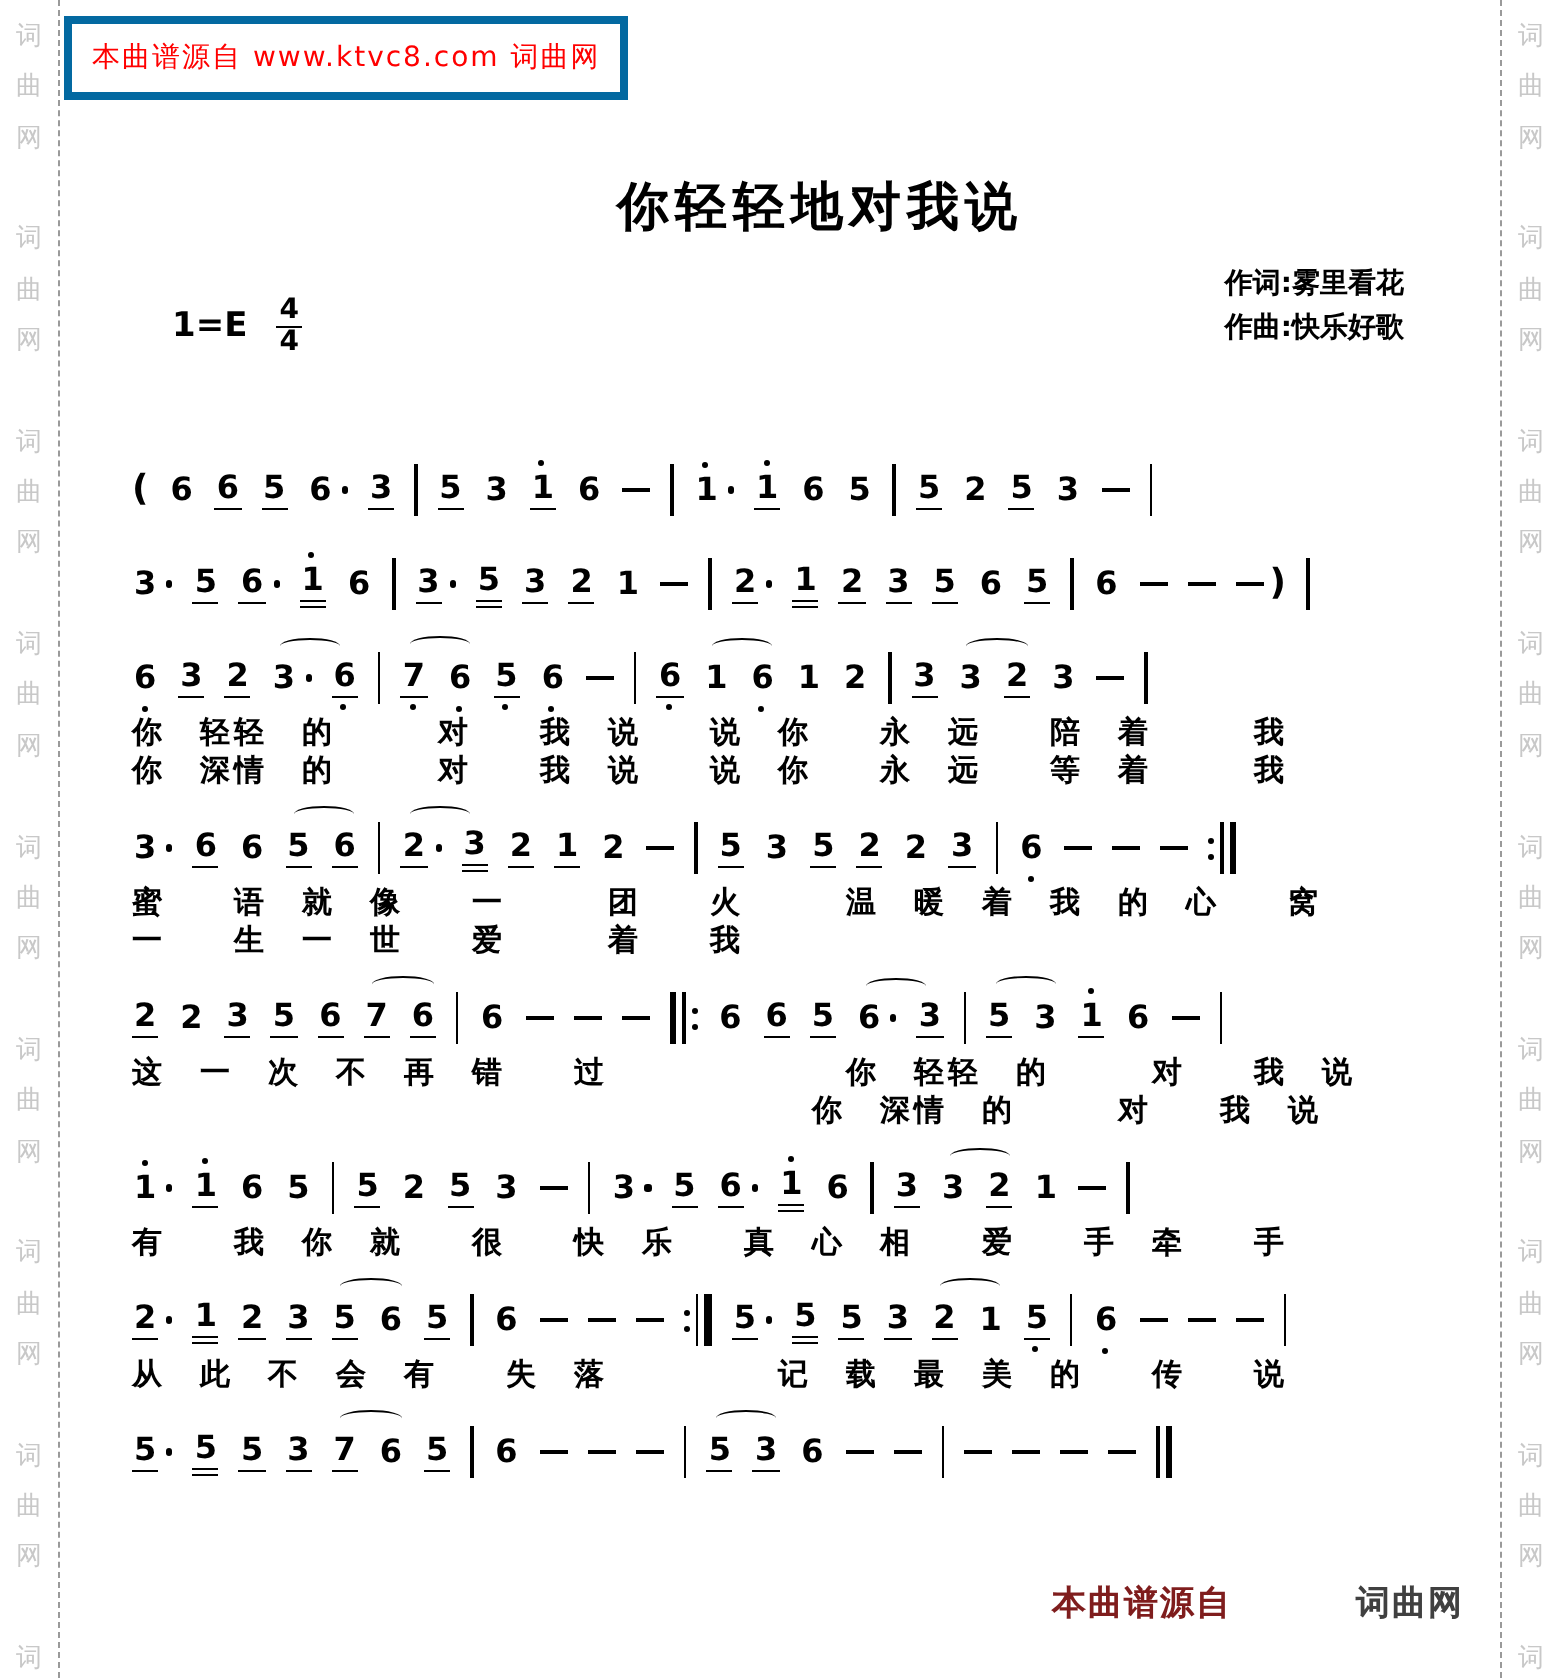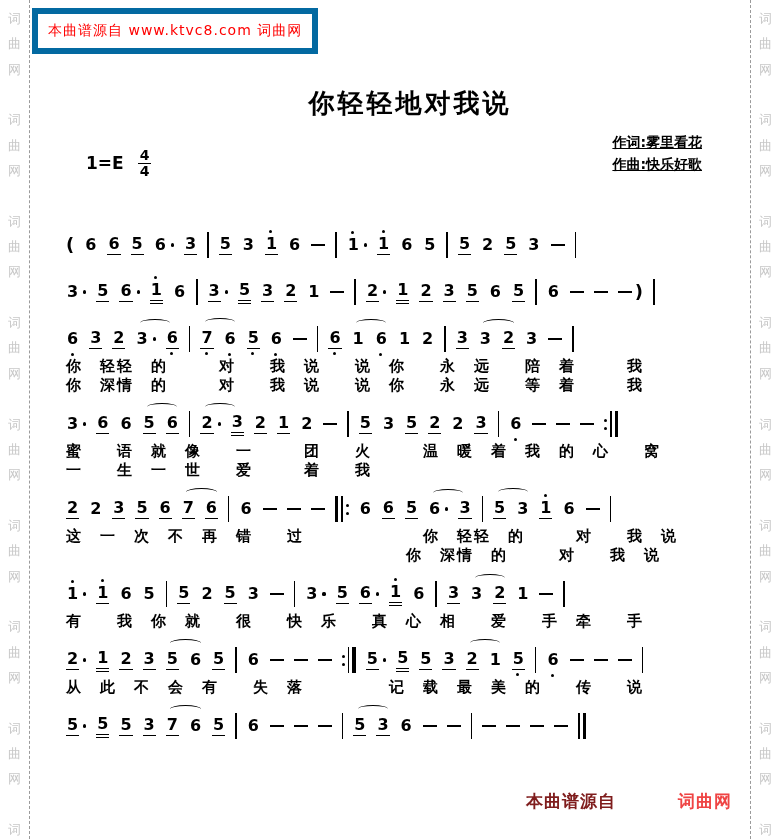--- a/index.html
+++ b/index.html
@@ -14,32 +14,32 @@
     position:absolute; top:0; bottom:0; width:30px;
     color:#c8c8c8; font-size:13px; line-height:1.95; text-align:center;
     white-space:pre-line; overflow:hidden; padding-top:6px;
   }
   .wm-left  { left:0;  border-right:1px dashed #9a9a9a; }
   .wm-right { right:0; border-left:1px dashed #9a9a9a; }
 
   
   .src-box {
     position:absolute; left:32px; top:8px;
-    border:6px solid #0369a1; color:#ff0000;
+    border:4px solid #0369a1; color:#ff0000;
     font-size:14px; padding:8px 10px; letter-spacing:1px;
   }
 
   .title {
     position:absolute; left:0; right:0; top:86px;
     text-align:center; font-size:26px; font-weight:bold; letter-spacing:3px;margin-left:40px;
   }
 
   .credits {
     position:absolute; right:78px; top:132px;
-    font-size:14px; font-weight:bold; line-height:1.55; text-align:center;text-decoration:underline;
+    font-size:14px; font-weight:bold; line-height:1.55; text-align:center;
   }
 
   .keysig {
     position:absolute; left:86px; top:148px;
     display:flex; align-items:center; gap:14px;
     font-size:17px; font-weight:bold;
   }
   .frac { display:inline-flex; flex-direction:column; align-items:center;
           font-size:14px; line-height:1.05; }
   .frac .top { border-bottom:1.5px solid #000; padding:0 2px; }
@@ -519,16 +519,16 @@
           <span class="grp">
             <span class="bar"></span>
             <span class="bar thick"></span>
           </span>
         </div>
       </div>
     </div>
 
   <div class="footer">
     <span class="f-black">本曲谱源自</span>
-    <span class="f-pink" id="footer-pink" style="color: #ef4444;">词曲网</span>
+    <span class="f-pink" id="footer-pink" style="color: #404040;">词曲网</span>
   </div>
 
 </div>
 
 </body></html>

